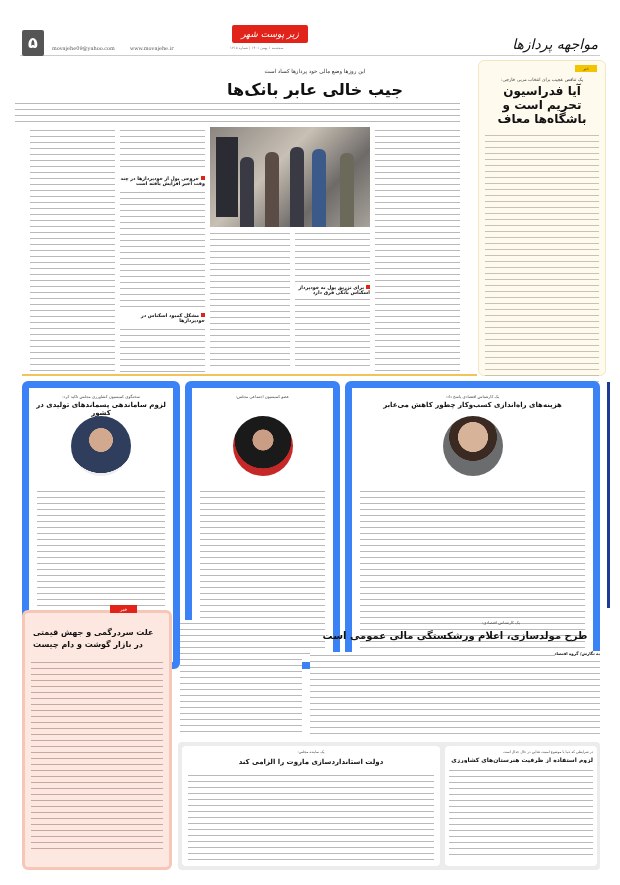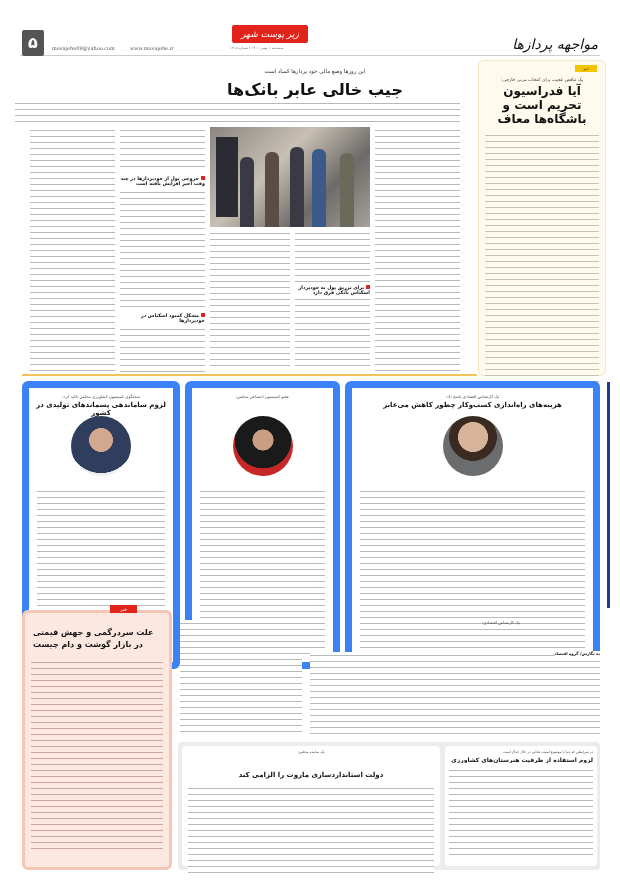--- a/index.html
+++ b/index.html
@@ -101,35 +101,36 @@
 </div>
 <div class="card" style="left:22px;width:158px">
   <div class="kick">سخنگوی کمیسیون کشاورزی مجلس تاکید کرد:</div>
   <div class="ttl">لزوم ساماندهی پسماندهای تولیدی در کشور</div>
   <div class="portrait" style="background:radial-gradient(circle at 50% 40%,#d2a98e 0 25%,#2f3e5c 26% 70%,#eee 71%)"></div>
   <div class="body lines"><span style="opacity:0;font-size:1px">سخنگوی کمیسیون کشاورزی مجلس با اشاره به اینکه در دنیا از سال‌های قبل قوانین بازیافت ارائه و دولت‌ها و مجلس به آن توجه داشته‌اند گفت: صنعت بازیافت در کشور ما هنوز به جایگاه واقعی خود نرسیده است.</span></div>
 </div>
 
 <div class="abs" style="left:180px;top:620px;width:420px;height:120px">
   <div style="position:absolute;right:80px;top:0;font-size:4px;color:#444">یک کارشناس اقتصادی:</div>
+  <div style="position:absolute;right:10px;top:10px;width:270px;text-align:center;font-size:10px;font-weight:bold;color:#111">طرح مولدسازی، اعلام ورشکستگی مالی عمومی است</div>
   <div class="lines" style="position:absolute;right:0;top:32px;width:290px;height:85px">
     <span style="position:absolute;right:0;top:-1px;font-size:4px;font-weight:bold;background:#fff;color:#111">به نگارش/ گروه اقتصاد</span>
   </div>
   <div class="lines" style="position:absolute;left:0;top:0;width:122px;height:117px"><span style="opacity:0;font-size:1px">طرح مولدسازی اموال دولتی با ابعادی عجیب و غریب این روزها سروصدای زیادی به پا کرده است. مولدسازی اموال دولتی به این معنا است که دولت اموال مازاد دستگاه‌ها که دارد را به فروش برساند.</span></div>
 </div>
 
 <div class="abs red-box">
   <div style="margin:14px 8px 0;font-size:8px;font-weight:bold;text-align:left;color:#111;line-height:12px">علت سردرگمی و جهش قیمتی در بازار گوشت و دام چیست</div>
   <div class="lines" style="margin:8px 6px 0;height:190px;background:repeating-linear-gradient(transparent 0 3px,#c9a99e 3px 4px,transparent 4px 6px)"><span style="opacity:0;font-size:1px">رئیس مجمع صادرکنندگان دام، سردرگمی و جهش قیمتی در بازار گوشت و دام را ناشی از سیاست‌های نادرست دانست و گفت: کاهش نهاده‌های دامی و افزایش قیمت خوراک دام باعث شده تا دامداران در تصمیم‌گیری‌ها افزایش قیمت را به همراه آورده است.</span></div>
 </div>
 <div class="abs red-tag">خبر</div>
 
 <div class="gray-box" style="left:178px;top:742px;width:422px;height:128px"></div>
 <div class="inner-white" style="left:445px;top:746px;width:152px;height:120px">
   <div style="font-size:3.5px;color:#444;margin:4px 4px 0;white-space:nowrap;overflow:hidden">در شرایطی که دنیا با موضوع امنیت غذایی در حال جدال است</div>
   <div style="font-size:6px;font-weight:bold;margin:2px 4px;white-space:nowrap;overflow:hidden;color:#111">لزوم استفاده از ظرفیت هنرستان‌های کشاورزی برای تولید محصول</div>
   <div class="lines" style="margin:4px;height:90px"><span style="opacity:0;font-size:1px">در شرایطی که دنیا با موضوع امنیت غذایی در حال جدال است فاصله سرمایه‌گذاری در بخش آموزش کشاورزی بسیار زیاد است.</span></div>
 </div>
 <div class="inner-white" style="left:182px;top:746px;width:258px;height:120px">
   <div style="font-size:3.5px;color:#444;text-align:center;margin-top:4px">یک نماینده مجلس:</div>
-  <div style="font-size:7px;font-weight:bold;text-align:center;margin-top:17px;color:#111">دولت استانداردسازی ماروت را الزامی کند</div>
+  <div style="font-size:7px;font-weight:bold;text-align:center;margin-top:4px;color:#111">دولت استانداردسازی ماروت را الزامی کند</div>
   <div class="lines" style="margin:6px;height:90px"><span style="opacity:0;font-size:1px">رئیس کمیسیون اقتصادی مجلس با اشاره به ضرورت الگوی راهکار بهینه‌سازی مصرف گاز گفت: ایران یکی از کشورهای دارای بزرگ‌ترین ذخایر گاز است و استاندارد سازی ماروت از ضروریات است.</span></div>
 </div>
 
 </body></html>

